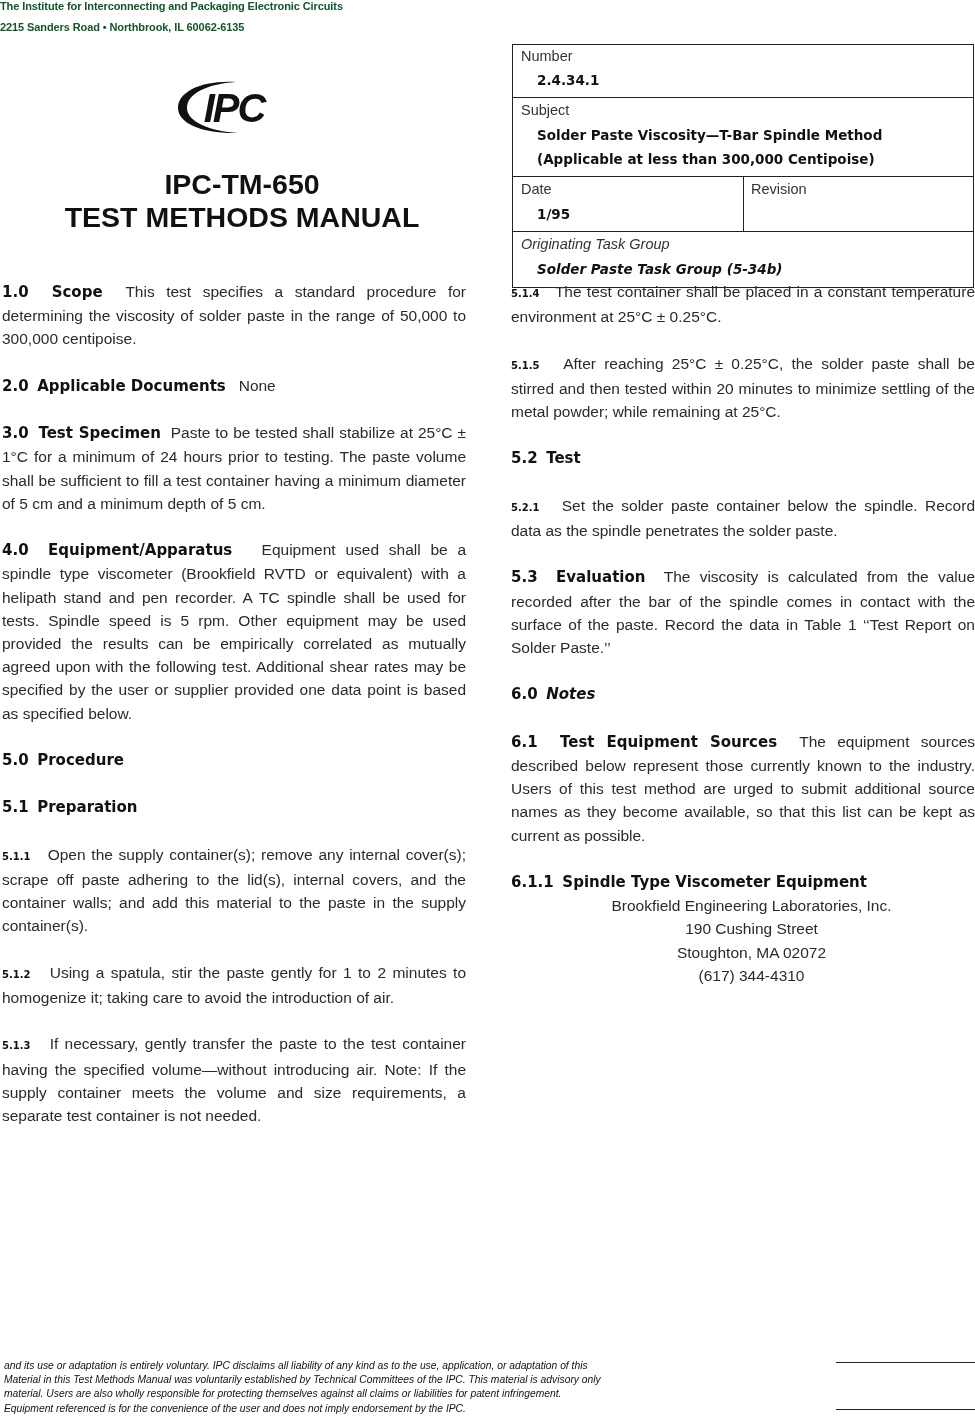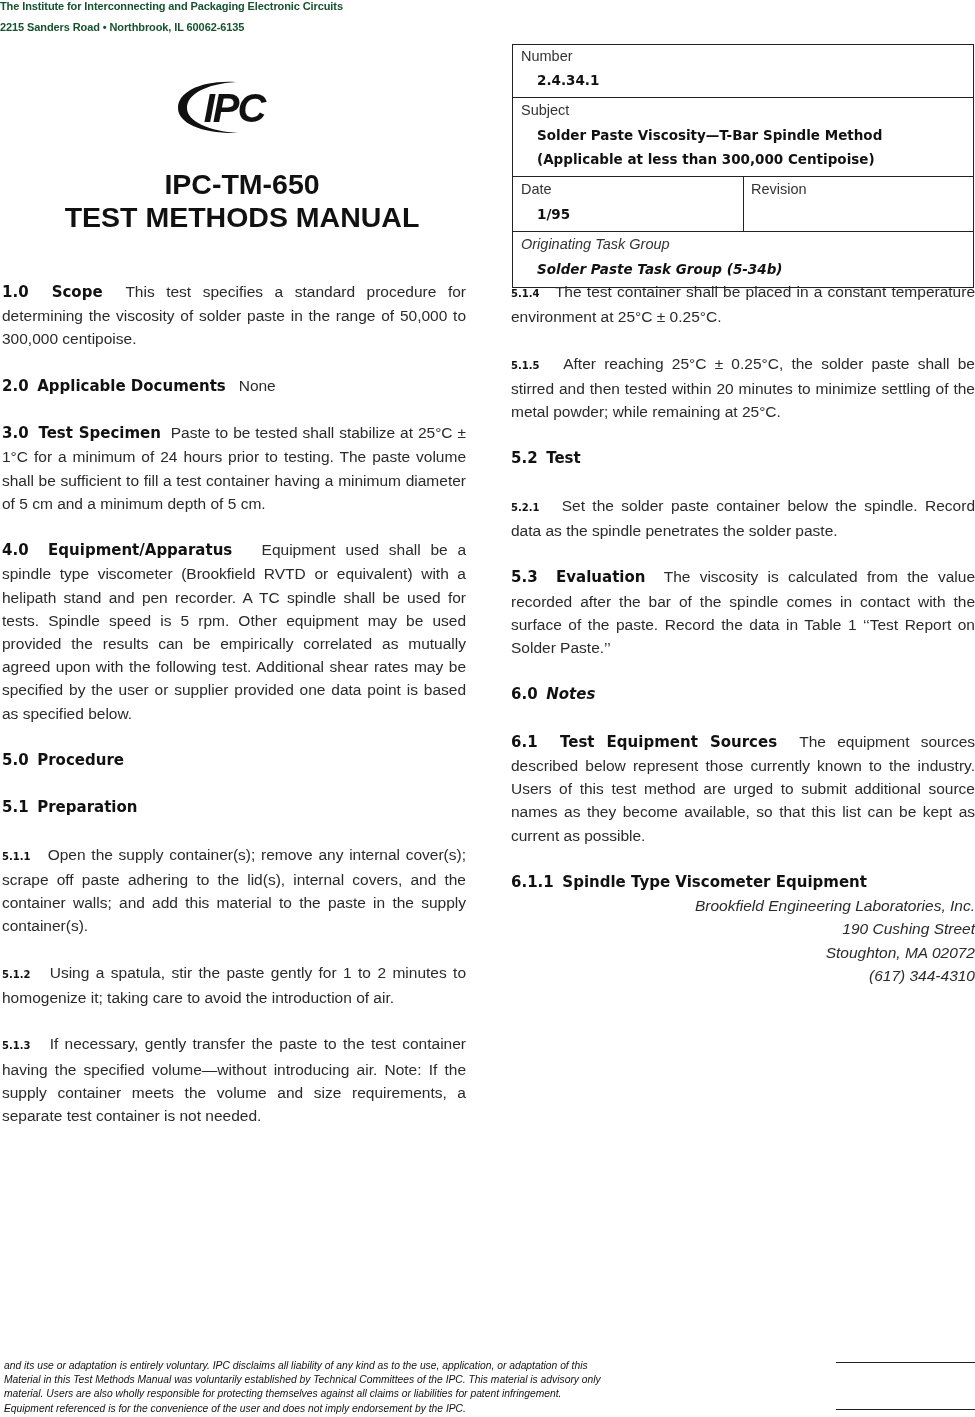--- a/index.html
+++ b/index.html
@@ -12,21 +12,21 @@
   .mtitle { left:8px; width:468px; text-align:center; font-weight:bold; font-size:28.5px; color:#111; line-height:33px; }
   .infobox { left:512px; top:0; width:462px; height:244px; border:1px solid #222; box-sizing:border-box;margin-top:44px; }
   .infobox .row { position:absolute; left:0; right:0; border-bottom:1px solid #222; box-sizing:border-box; }
   .lbl { position:absolute; left:8px; font-size:14.5px; color:#333; }
   .val { position:absolute; left:24px; font-size:14.5px; font-weight:bold; color:#111; font-family:"DejaVu Sans", sans-serif; font-size:13.5px; }
   .col { position:absolute; font-size:15.5px; line-height:23.2px; color:#2a2a2a; text-align:justify; }
   .col p { margin:0 0 23.2px 0; }
   .col .h { font-weight:bold; font-family:"DejaVu Sans", sans-serif; font-size:15px; color:#111; }
   .col .num { font-weight:bold; font-family:"DejaVu Sans", sans-serif; font-size:10px; color:#111; }
   .col .it { font-style:italic; }
-  .addr { margin-left:17px; text-align:right;font-style:italic; }
+  .addr { margin-left:17px; text-align:center; }
   .foot { left:4px; top:1359px; width:700px; font-style:italic; font-size:10.3px; line-height:14.2px; color:#111; }
   .rule { left:836px; width:139px; height:0; border-top:1px solid #222; }
 </style>
 </head>
 <body>
 
 <div class="abs inst" style="top:0;">The Institute for Interconnecting and Packaging Electronic Circuits</div>
 <div class="abs inst" style="top:21px;">2215 Sanders Road • Northbrook, IL 60062-6135</div>
 
 <svg class="abs logo" viewBox="0 0 108 58">

